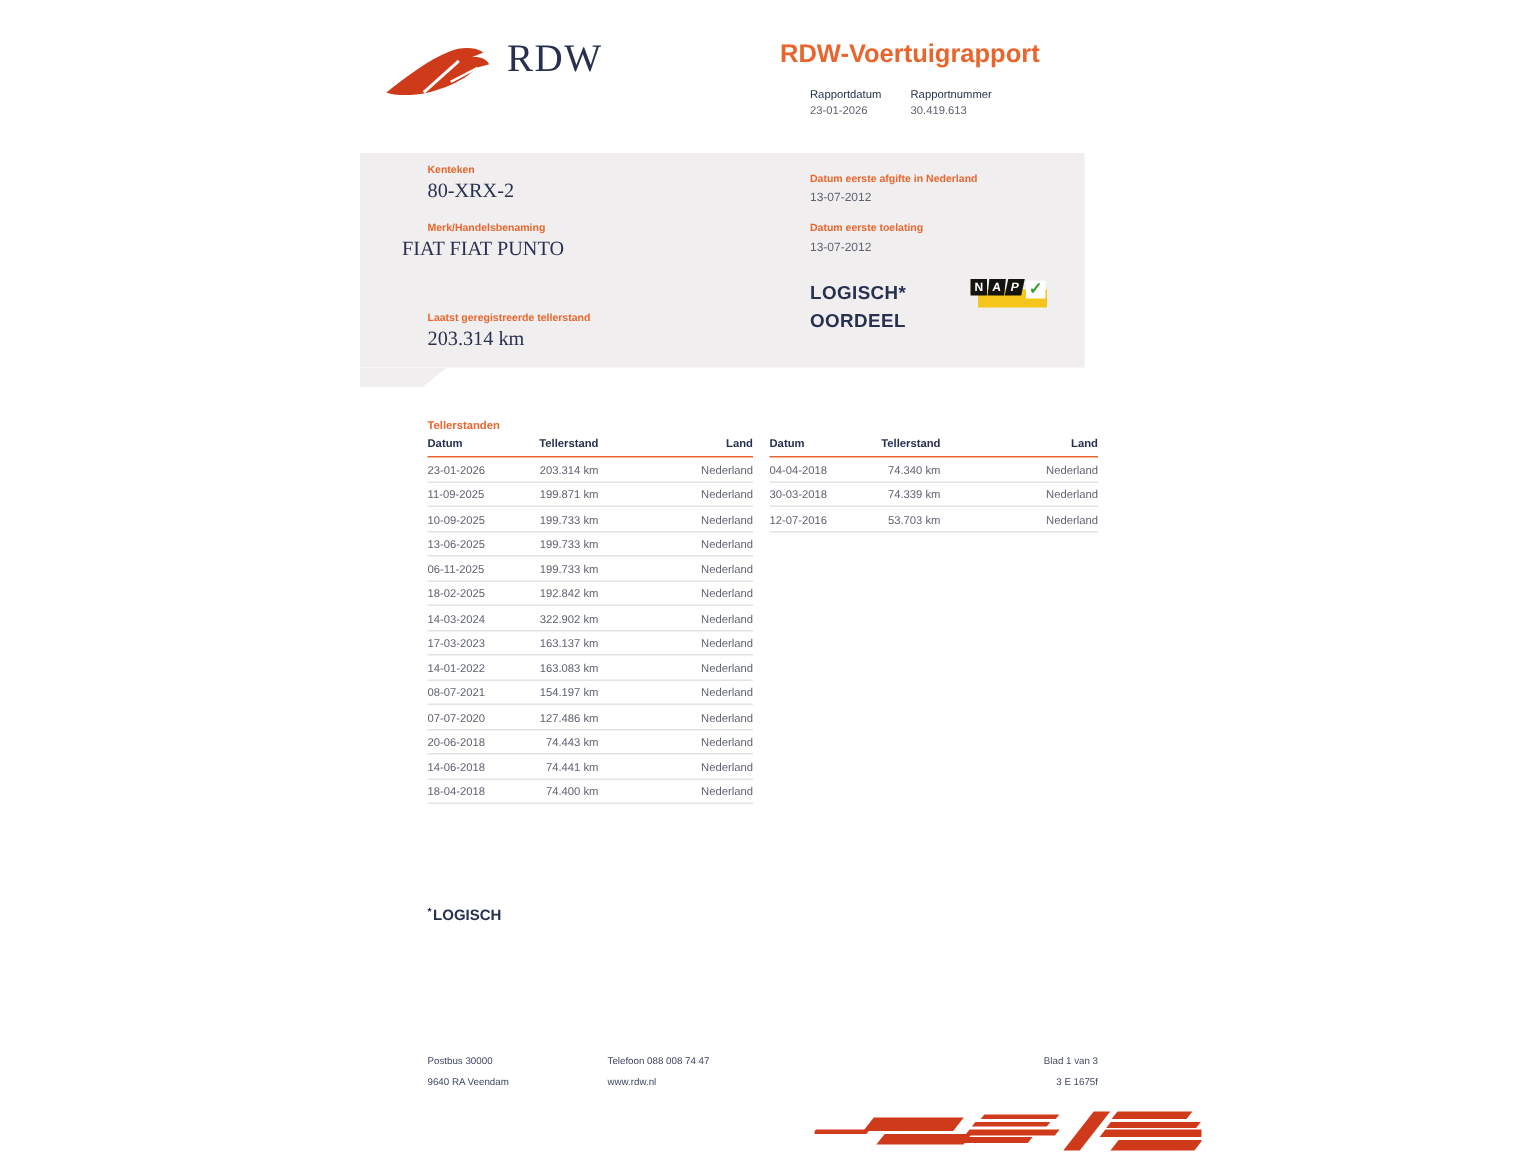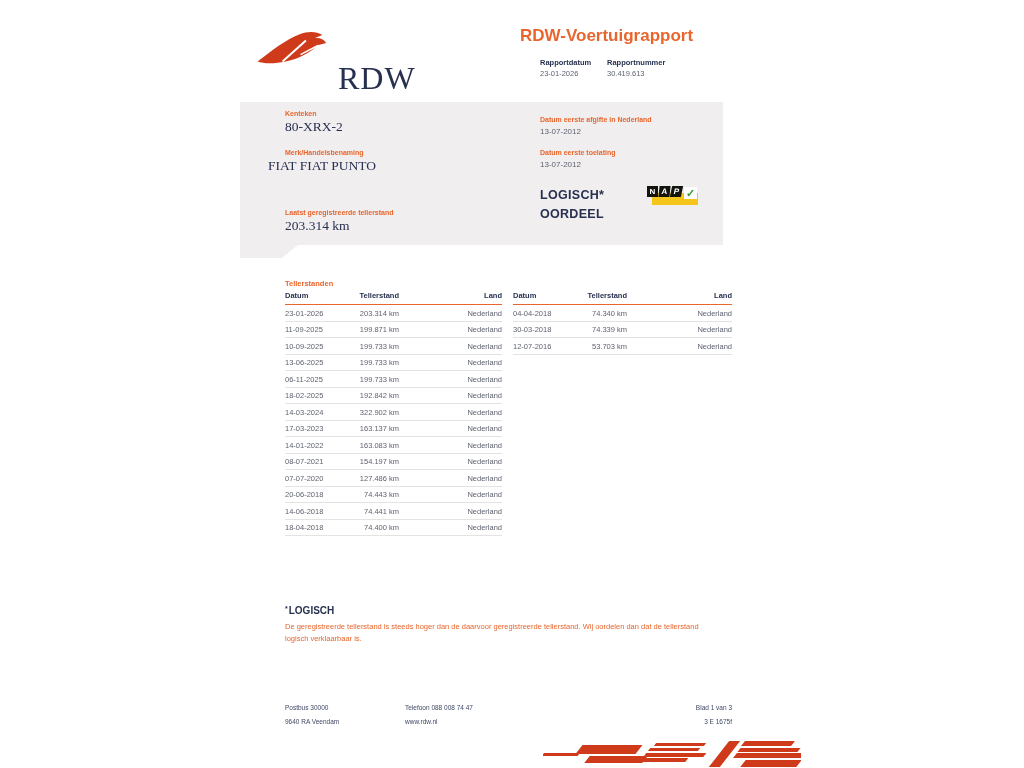--- a/index.html
+++ b/index.html
@@ -3,23 +3,23 @@
 <meta charset="utf-8">
 <style>
   * { margin:0; padding:0; box-sizing:border-box; }
   html,body { width:1024px; height:768px; background:#ffffff; overflow:hidden; }
   body { font-family:"Liberation Sans", sans-serif; color:#5f6370; position:relative; }
   .page { position:absolute; inset:0; background:#ffffff; }
 
   
   .logo-mark { position:absolute; left:256px; top:24px; width:78px; height:44px; }
   .logo-text { position:absolute; left:338px; top:24px; font-family:"Liberation Serif", serif;
-               font-size:32px; color:#27304f; letter-spacing:1px;margin-top:36px; }
+               font-size:26px; color:#27304f; letter-spacing:1px; }
   .doc-title { position:absolute; left:520px; top:26px; font-size:17px; font-weight:bold; color:#e8662d; }
-  .meta-label { position:absolute; top:58px; font-size:7.5px; font-weight:bold; color:#27304f; }
+  .meta-label { position:absolute; top:58px; font-size:7.5px; font-weight:normal; color:#27304f; }
   .meta-value { position:absolute; top:69px; font-size:7.5px; color:#5f6370; }
   .mx1 { left:540px; } .mx2 { left:607px; }
 
   
   .panel { position:absolute; left:240px; top:102px; width:483px; height:143px; background:#f0eeef; }
   .panel-tail { position:absolute; left:240px; top:245px; width:58px; height:13px; background:#f0eeef;
                 clip-path:polygon(0 0,100% 0,72% 100%,0 100%); }
   .p-label { position:absolute; font-size:7px; font-weight:bold; color:#e8662d; }
   .p-big   { position:absolute; font-family:"Liberation Serif", serif; font-size:13.5px; color:#27304f; }
   .p-val   { position:absolute; font-size:8px; color:#5f6370; }
@@ -241,21 +241,20 @@
           <span class="c-datum">12-07-2016</span>
           <span class="c-tel">53.703 km</span>
           <span class="c-land">Nederland</span>
         </div>
       </div>
   </div>
 
   <div class="notes-heading">
     <span class="star">*</span><span>LOGISCH</span>
   </div>
-  <div class="notes-body">De geregistreerde tellerstand is steeds hoger dan de daarvoor geregistreerde tellerstand. Wij oordelen dan dat de tellerstand logisch verklaarbaar is.</div>
 
   <div class="f-col f-1">
     <div>Postbus 30000</div>
     <div>9640 RA Veendam</div>
   </div>
   <div class="f-col f-2">
     <div>Telefoon 088 008 74 47</div>
     <div>www.rdw.nl</div>
   </div>
   <div class="f-col f-3">

